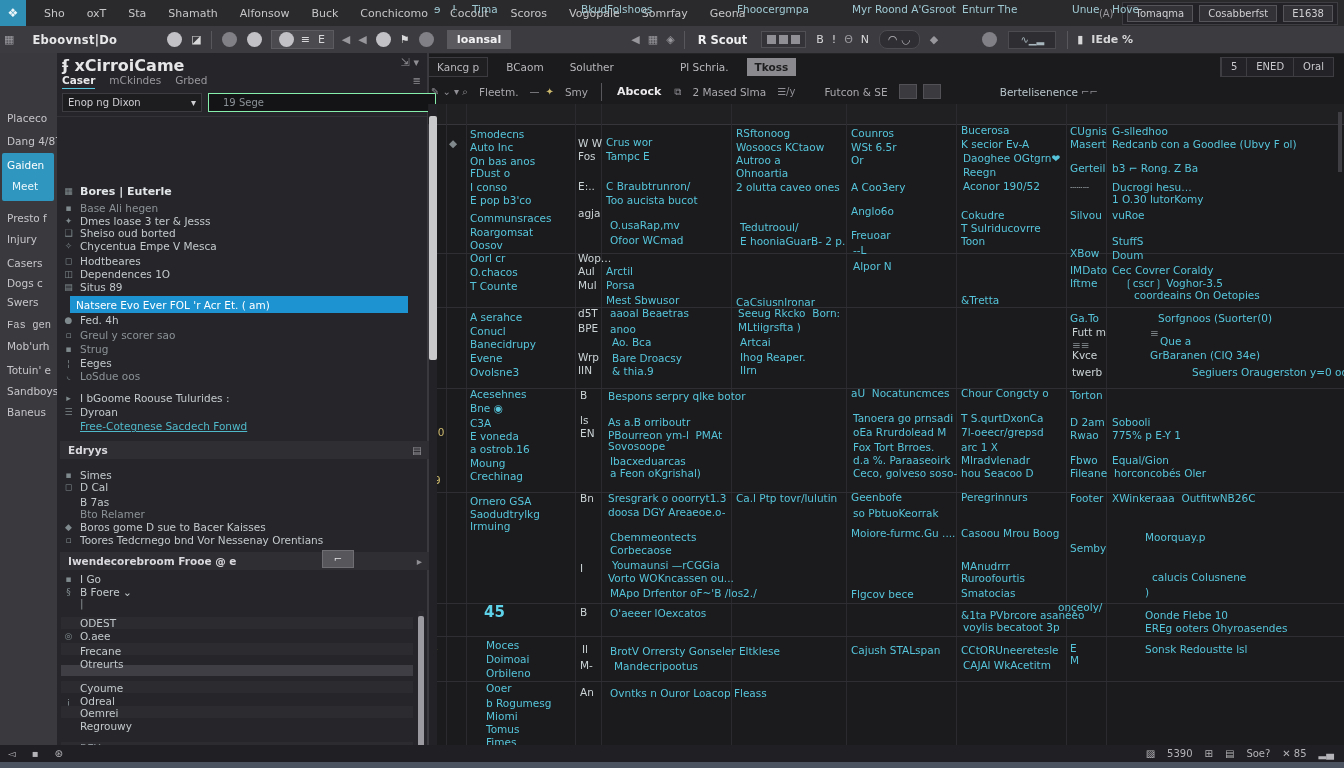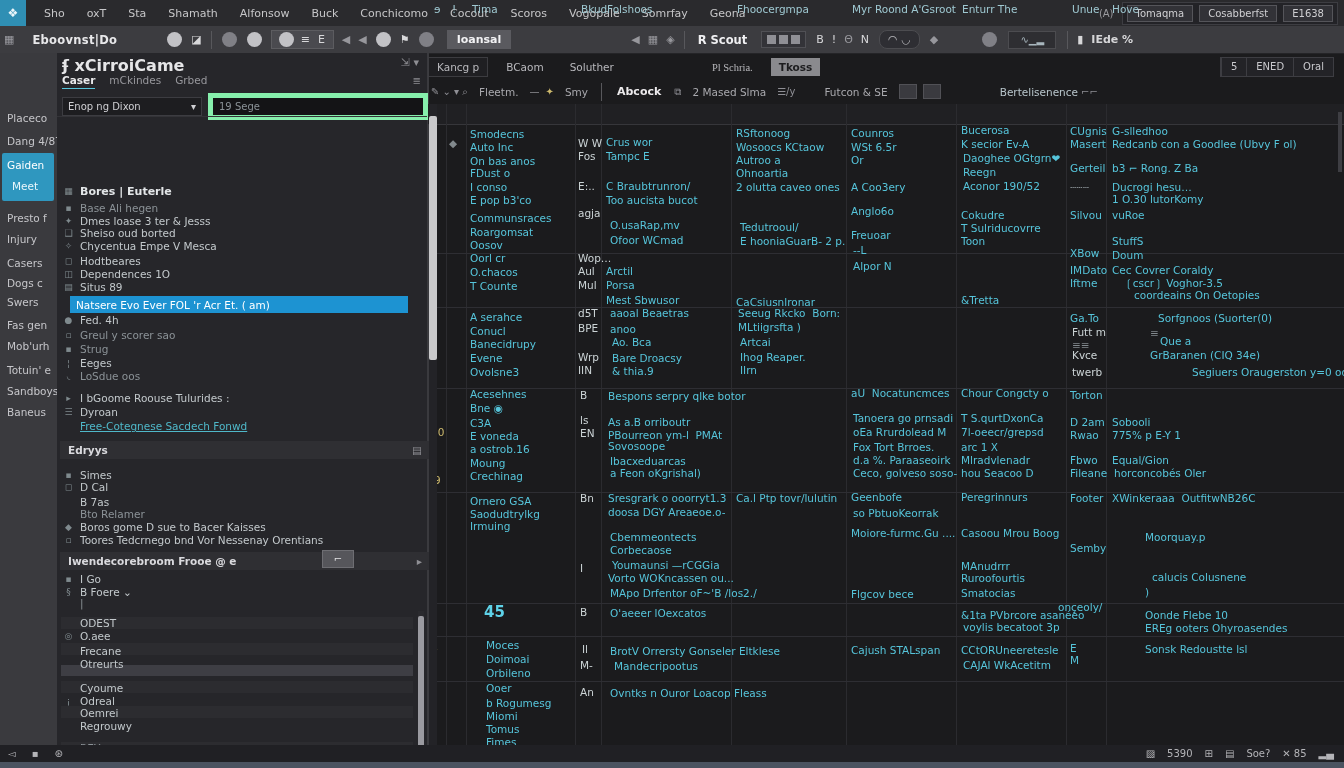--- a/index.html
+++ b/index.html
@@ -45,22 +45,22 @@
   .panel{position:absolute;left:57px;top:53px;width:370px;height:692px;background:#26262a;border-right:2px solid #3a3a3e;}
   .p-title{position:absolute;left:5px;top:3px;font-size:16px;font-weight:bold;color:#e6e6e8;}
   .p-title-ic{position:absolute;right:8px;top:3px;color:#8f8f94;font-size:11px;}
   .p-tabs{position:absolute;left:5px;top:21px;display:flex;gap:14px;font-size:10.5px;}
   .p-tab{color:#97979c;padding-bottom:2px;}
   .p-tab.active{color:#e9e9eb;font-weight:bold;border-bottom:1px solid #57c5db;}
   .p-tabs-ic{position:absolute;right:6px;top:22px;color:#8f8f94;font-size:10px;}
   .p-search{position:absolute;left:5px;top:40px;display:flex;align-items:center;gap:6px;}
   .p-dd{width:128px;height:17px;background:#1d1d20;border:1px solid #3c3c41;color:#cfcfd3;font-size:10px;
         display:flex;align-items:center;justify-content:space-between;padding:0 5px;}
-  .p-in{width:198px;height:17px;background:#141416;border:5px solid #86efac;color:#8b9297;font-size:10px;
-        display:flex;align-items:center;padding:0 6px;}
+  .p-in{width:198px;height:17px;background:#141416;border:1px solid #86efac;color:#8b9297;font-size:10px;
+        display:flex;align-items:center;padding:0 14px;}
   .p-div{position:absolute;left:0px;top:63px;width:370px;height:1px;background:#333337;}
   .ti{position:absolute;left:6px;height:14px;display:flex;align-items:center;gap:6px;
       transform:translateY(-50%);font-size:10.5px;color:#c3c9cc;white-space:nowrap;}
   .ti .ti-ic{width:11px;text-align:center;color:#7f8a8e;font-size:9px;}
   .ti.hdr .ti-t{font-weight:bold;color:#e3e6e8;font-size:11px;}
   .ti.dim .ti-t{color:#8b9297;}
   .ti.teal .ti-t{color:#4fb8c9;text-decoration:underline;}
   .sel-row{position:absolute;left:13px;top:228px;width:332px;height:17px;background:#1d93d2;color:#fff;
            font-size:10.5px;display:flex;align-items:center;padding-left:6px;white-space:nowrap;}
   .sec-bar{position:absolute;left:3px;width:362px;height:18px;background:#2f2f33;display:flex;
@@ -71,21 +71,21 @@
   .stripe{position:absolute;left:4px;width:352px;background:#2c2c30;}
   .bar-row{position:absolute;left:4px;top:549px;width:352px;height:11px;background:#3e3e44;}
   .p-scroll{position:absolute;left:361px;top:495px;width:6px;height:195px;background:#2a2a2e;}
   .p-thumb{position:absolute;left:361px;top:500px;width:6px;height:170px;background:#9a9aa0;border-radius:2px;}
   
   .main-tabs{position:absolute;left:428px;top:55px;width:916px;height:24px;display:flex;align-items:center;
              gap:10px;font-size:10.5px;color:#b9b9bd;}
   .mtab{padding:3px 8px;white-space:nowrap;}
   .mtab.boxed{background:#1f1f22;border:1px solid #3c3c40;}
   .mtab.active{background:#8a8a8e;color:#1d1d1f;font-weight:bold;}
-  .mtab.rgap{margin-left:72px;font-family:Liberation Serif, serif;}
+  .mtab.rgap{margin-left:40px;}
   .mtabs-right{position:absolute;right:10px;top:57px;display:flex;align-items:center;background:#232327;
                border:1px solid #3d3d42;height:18px;}
   .mtr-item{font-size:10px;color:#c9c9cd;padding:0 9px;border-left:1px solid #3d3d42;line-height:18px;}
   .filterbar{position:absolute;left:428px;top:80px;width:916px;height:23px;display:flex;align-items:center;
              font-size:10.5px;color:#a9a9ae;}
   .fb-ic{color:#8f8f95;margin:0 3px;font-size:10px;}
   .fb-yel{color:#cdb96d;}
   .fb-bold{color:#eceaec;font-weight:bold;margin:0 10px;font-size:11px;}
   .fb-item{margin:0 8px;white-space:nowrap;}
   .fb-box{background:#3a3a3f;border:1px solid #515156;width:16px;height:13px;margin:0 3px;}
@@ -187,21 +187,21 @@
   <div class="strip">
     <div>
 
     <div class="strip-item" style="top: 65px;">Placeco</div>
         <div class="strip-item" style="top: 88px;">Dang 4/87</div>
         <div class="strip-item" style="top: 165px;">Presto f</div>
         <div class="strip-item" style="top: 186px; text-align: center;">Injury</div>
         <div class="strip-item" style="top: 210px;">Casers</div>
         <div class="strip-item" style="top: 230px;">Dogs c</div>
         <div class="strip-item" style="top: 249px;">Swers</div>
-        <div class="strip-item" style="top: 272px;">Fas gen</div>
+        <div class="strip-item" style="top: 272px; font-family: Liberation Mono, monospace;">Fas gen</div>
         <div class="strip-item" style="top: 293px;">Mob'urh</div>
         <div class="strip-item" style="top: 317px;">Totuin' e</div>
         <div class="strip-item" style="top: 338px;">Sandboys</div>
         <div class="strip-item" style="top: 359px;">Baneus</div>
       </div>
     <div class="strip-hl">
       <span class="l1">Gaiden</span>
       <span class="l2">Meet</span>
     </div>
   </div>

